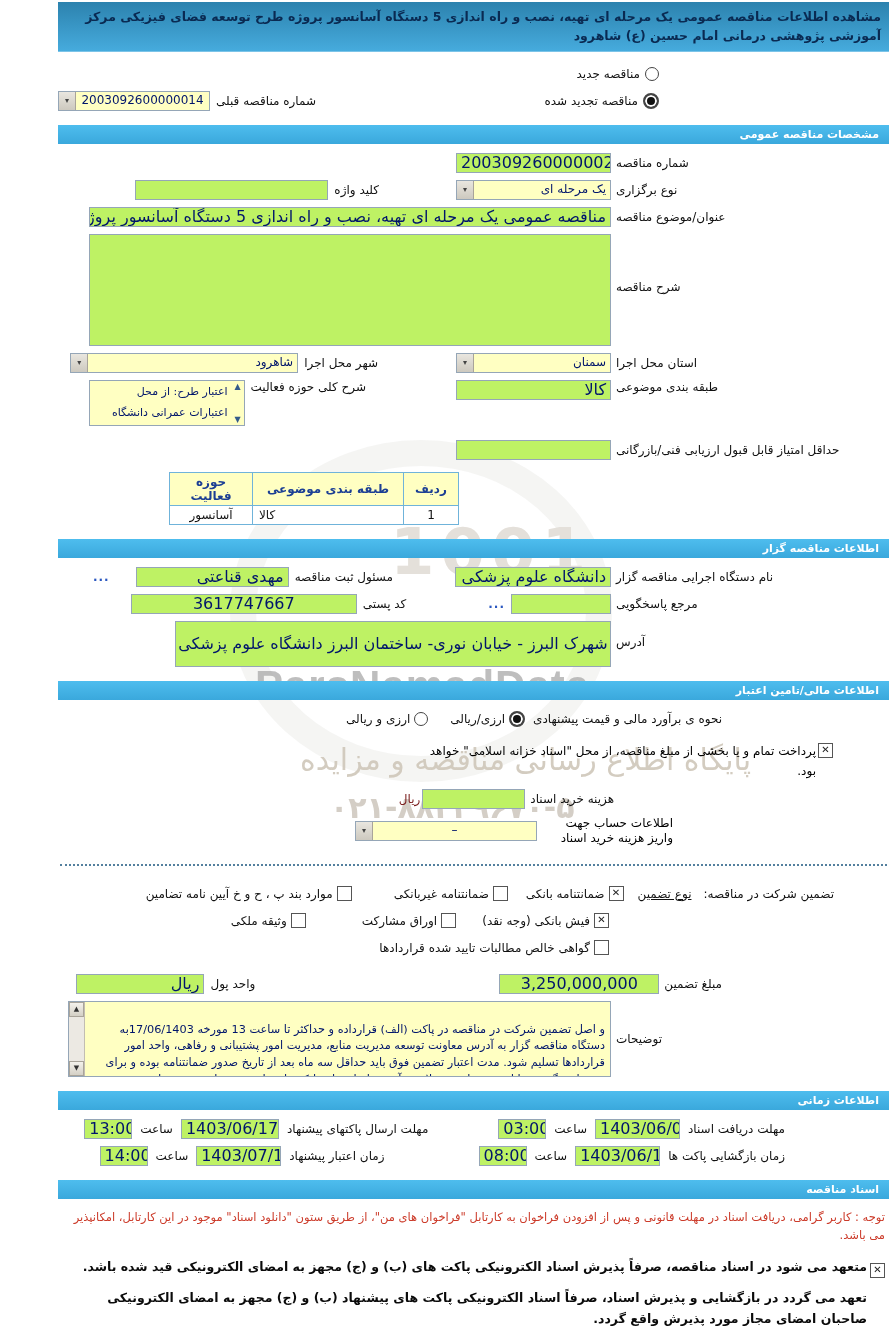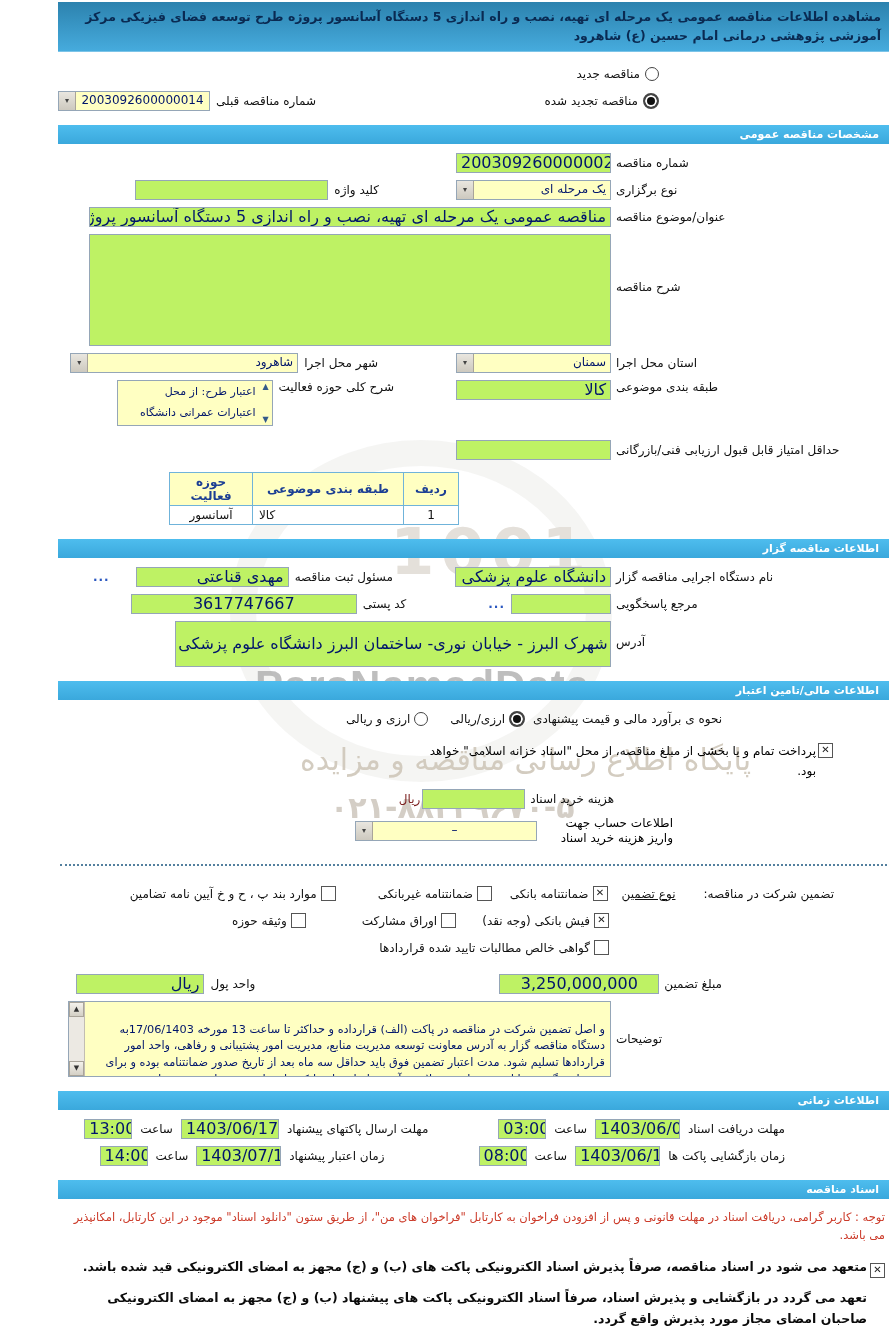--- a/index.html
+++ b/index.html
@@ -140,21 +140,21 @@
       <span class="val">شاهرود</span>
       <span class="btn">▾</span>
     </span>
   </div>
 
   <div class="frow" style="align-items:flex-start;">
     <span class="lblcell">
         <span class="lbl">طبقه بندی موضوعی</span>
       </span>
     <span class="inp" style="width:155px;">کالا</span>
-    <span class="lbl" style="margin-right:62px;margin-left:6px;text-align:right;">شرح کلی حوزه فعالیت</span>
+    <span class="lbl" style="margin-right:90px;margin-left:6px;text-align:right;">شرح کلی حوزه فعالیت</span>
     <span class="listbox">
       <span class="arrows">
           <span>▲</span>
           <span>▼</span>
         </span>
       <span class="items">
         <span>اعتبار طرح: از محل</span><br>
         <span>اعتبارات عمرانی دانشگاه</span>
       </span>
     </span>
@@ -241,21 +241,21 @@
     <span class="combo" style="width:182px;">
       <span class="val" style="text-align:center;">–</span>
       <span class="btn">▾</span>
     </span>
   </div>
 
   <hr class="dotted">
 
   <div class="frow" style="padding-right:55px;">
     <span class="lbl">تضمین شرکت در مناقصه:</span>
-    <span class="lbl" style="margin-right:28px;text-decoration:underline;">نوع تضمین</span>
+    <span class="lbl" style="margin-right:12px;text-decoration:underline;">نوع تضمین</span>
     <span class="opt" style="margin-right:14px;">
       <span class="cb on"></span>
       <span class="lbl">ضمانتنامه بانکی</span>
     </span>
     <span class="opt" style="margin-right:18px;">
       <span class="cb"></span>
       <span class="lbl">ضمانتنامه غیربانکی</span>
     </span>
     <span class="opt" style="margin-right:42px;">
       <span class="cb"></span>
@@ -266,21 +266,21 @@
     <span class="opt">
       <span class="cb on"></span>
       <span class="lbl">فیش بانکی (وجه نقد)</span>
     </span>
     <span class="opt" style="margin-right:26px;">
       <span class="cb"></span>
       <span class="lbl">اوراق مشارکت</span>
     </span>
     <span class="opt" style="margin-right:56px;">
       <span class="cb"></span>
-      <span class="lbl">وثیقه حوزه</span>
+      <span class="lbl">وثیقه ملکی</span>
     </span>
   </div>
   <div class="frow" style="padding-right:280px;">
     <span class="opt">
       <span class="cb"></span>
       <span class="lbl">گواهی خالص مطالبات تایید شده قراردادها</span>
     </span>
   </div>
 
   <div class="frow" style="padding-right:167px;margin-top:16px;">

